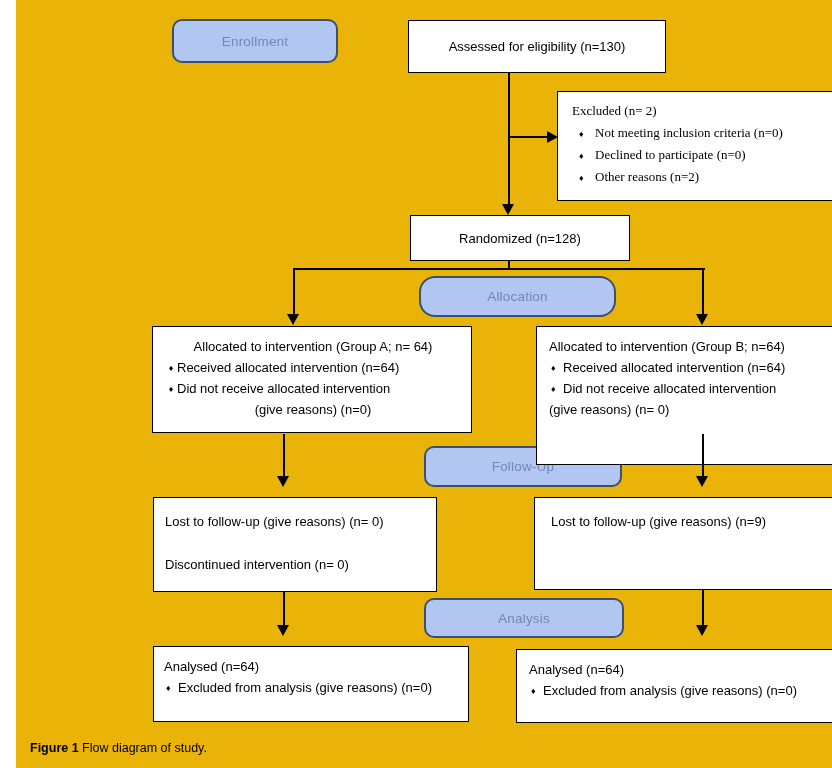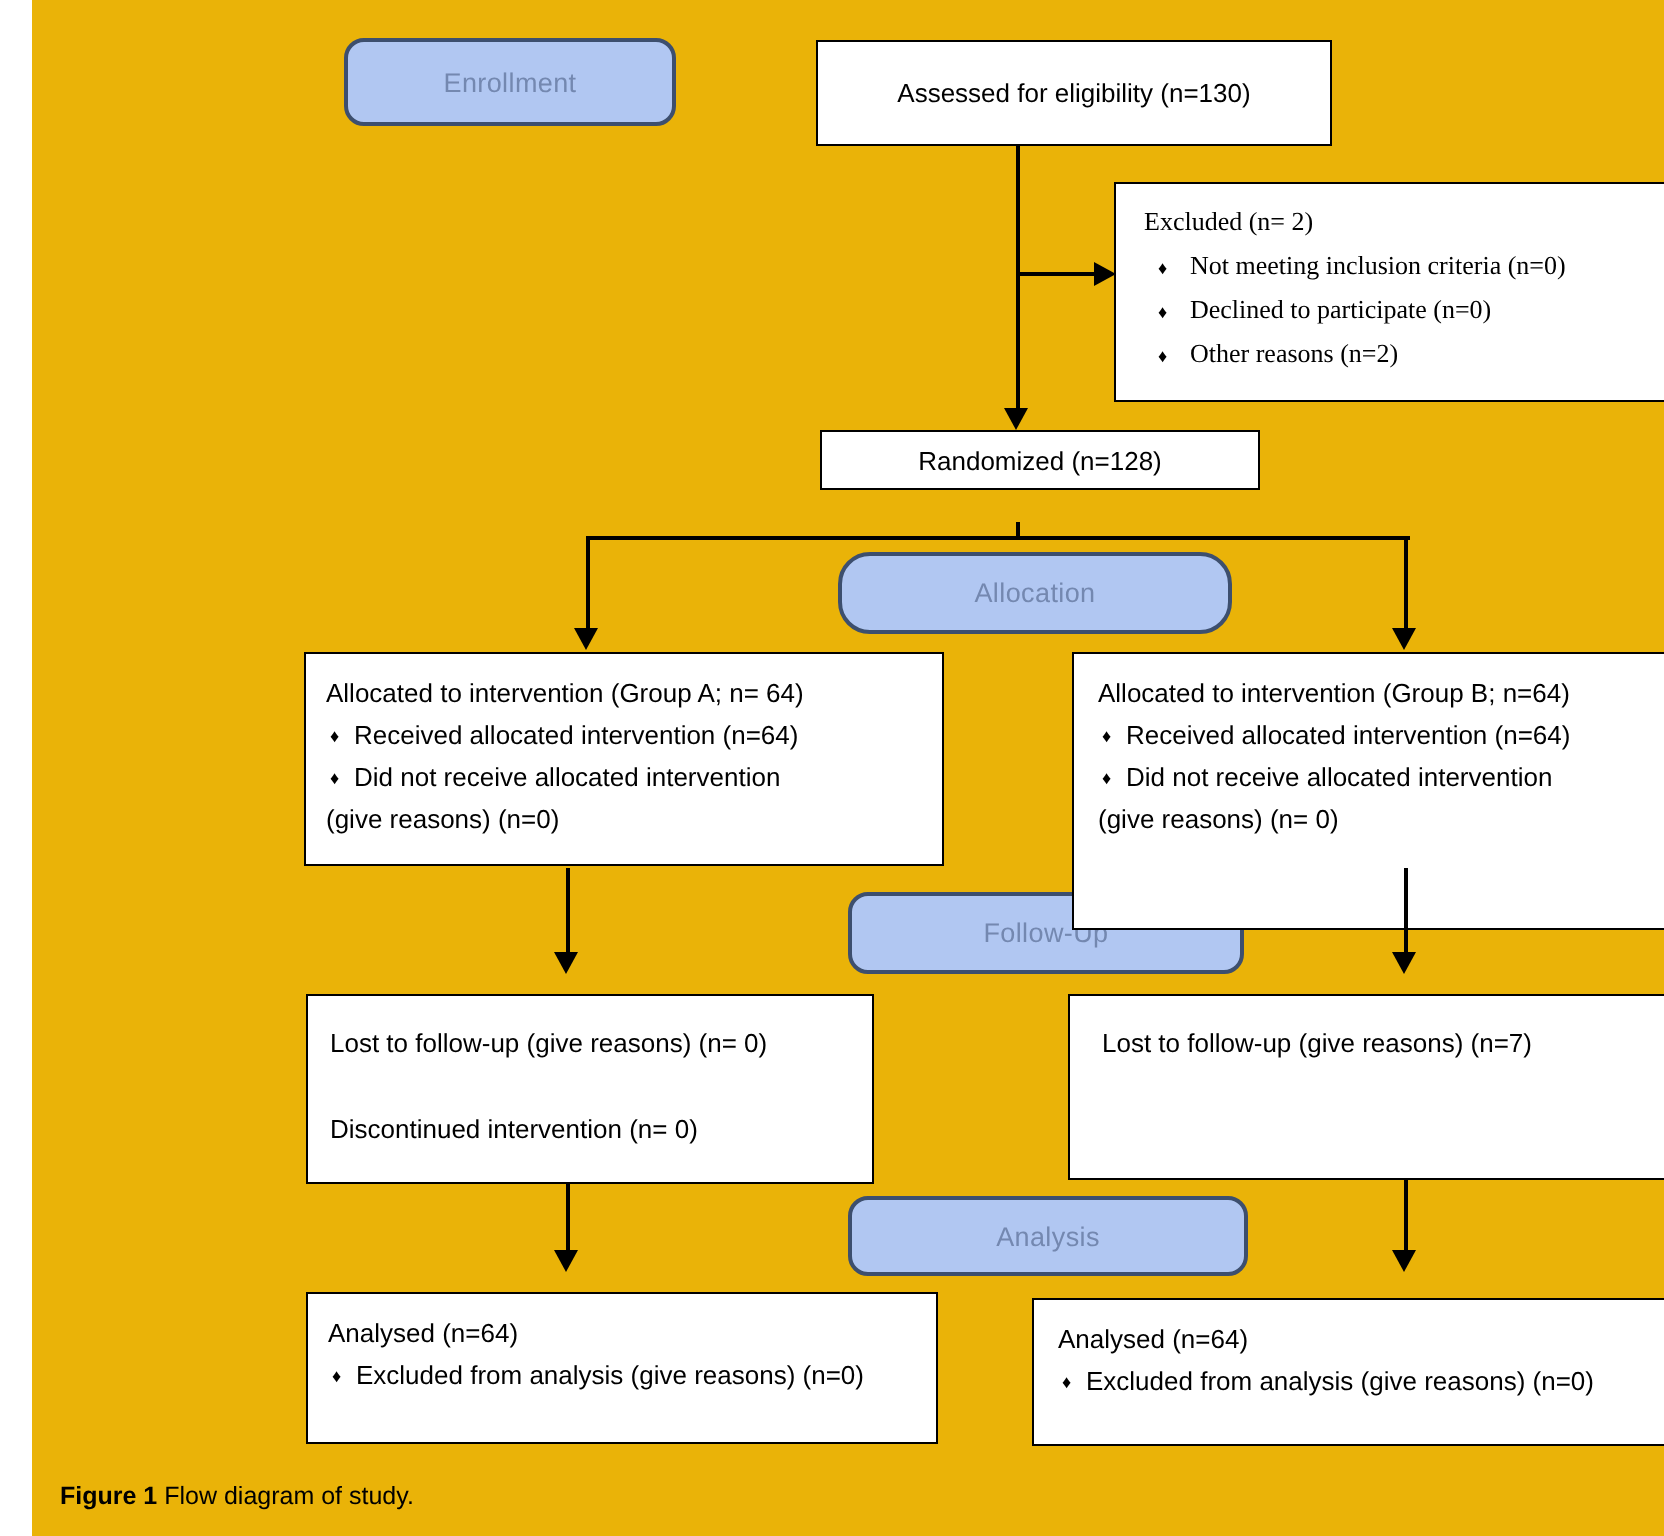--- a/index.html
+++ b/index.html
@@ -23,23 +23,23 @@
   #chip-analysis   { left:408px; top:598px; width:200px; height:40px; }
 
   
   .wbox {
     position:absolute; box-sizing:border-box; background:#fff;
     border:1.5px solid #000; font-size:13px; line-height:21px;
   }
   #box-assessed   { left:392px; top:20px;  width:258px; height:53px;
                     display:flex; align-items:center; justify-content:center; }
   #box-excluded   { left:541px; top:91px;  width:331px; height:110px; padding:8px 8px 0 14px;font-family:Liberation Serif, serif; }
-  #box-randomized { left:394px; top:215px; width:220px; height:30px;
+  #box-randomized { left:394px; top:215px; width:220px; height:46px;
                     display:flex; align-items:center; justify-content:center; }
-  #box-alloc-left  { left:136px; top:326px; width:320px; height:107px; padding:9px 8px 0 10px; }
+  #box-alloc-left  { left:136px; top:326px; width:320px; height:107px; padding:9px 8px 0 10px;text-align:center; }
   #box-alloc-right { left:520px; top:326px; width:308px; height:139px; padding:9px 8px 0 12px; }
   #box-fu-left     { left:137px; top:497px; width:284px; height:95px;  padding:13px 8px 0 11px; }
   #box-fu-right    { left:518px; top:497px; width:304px; height:93px;  padding:13px 8px 0 16px; }
   #box-an-left     { left:137px; top:646px; width:316px; height:76px;  padding:9px 8px 0 10px; }
   #box-an-right    { left:500px; top:649px; width:322px; height:74px;  padding:9px 8px 0 12px; }
 
   #box-excluded .line { line-height:22px; }
   .brow { display:flex; }
   .brow .g { flex:0 0 auto; font-size:9px; line-height:inherit; transform:translateY(1px); }
   #box-excluded .brow .g  { width:23px; padding-left:7px; box-sizing:border-box; }
@@ -147,21 +147,21 @@
       <span>Did not receive allocated intervention</span>
     </div>
     <div>(give reasons) (n= 0)</div>
   </div>
 
   <div class="wbox" id="box-fu-left">
     <div>Lost to follow-up (give reasons) (n= 0)</div>
     <div class="fu-line2">Discontinued intervention (n= 0)</div>
   </div>
   <div class="wbox" id="box-fu-right">
-    <div>Lost to follow-up (give reasons) (n=7)</div>
+    <div>Lost to follow-up (give reasons) (n=9)</div>
   </div>
 
   <div class="wbox tight" id="box-an-left">
     <div>Analysed (n=64)</div>
     <div class="brow">
       <span class="g">♦</span>
       <span>Excluded from analysis (give reasons) (n=0)</span>
     </div>
   </div>
   <div class="wbox tight" id="box-an-right">

